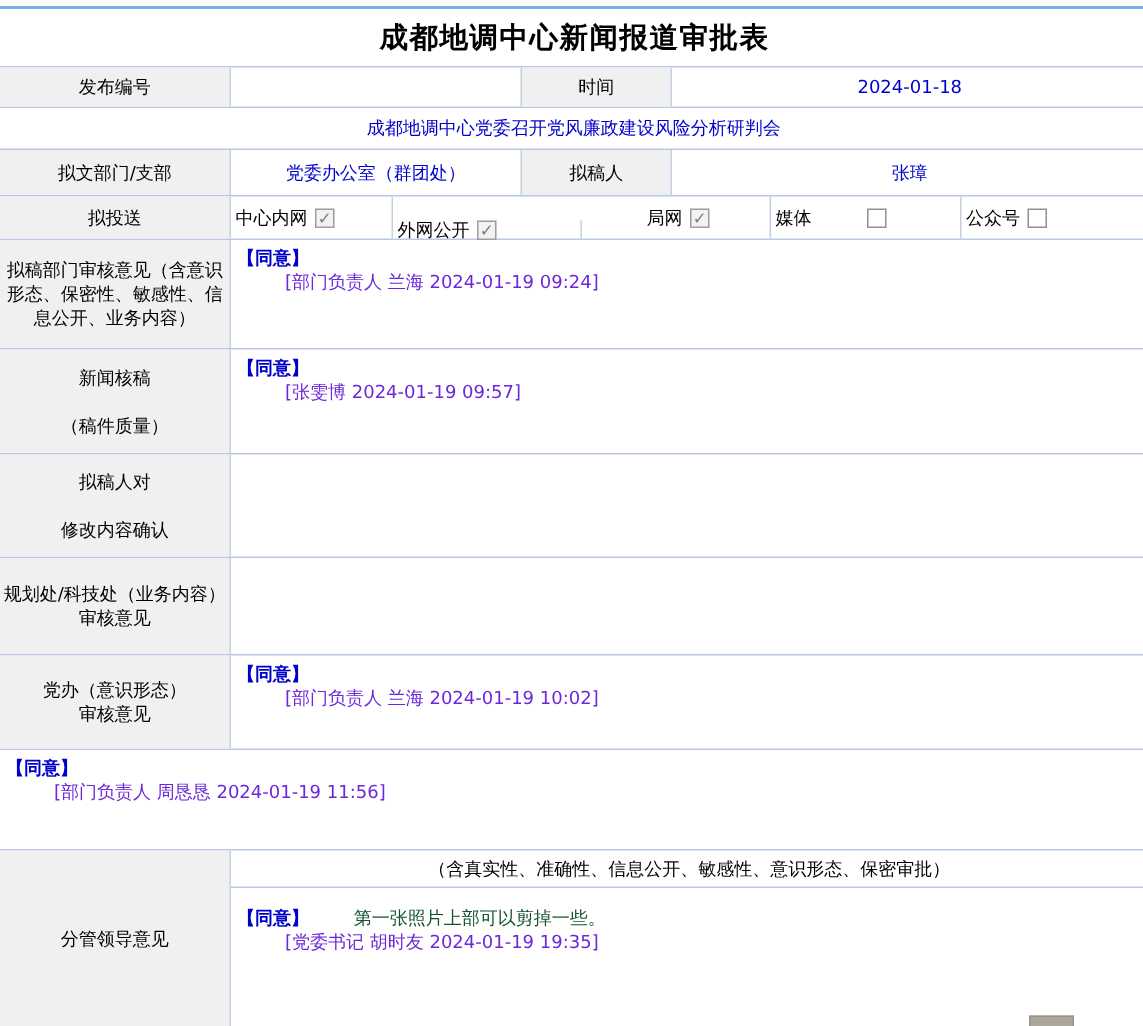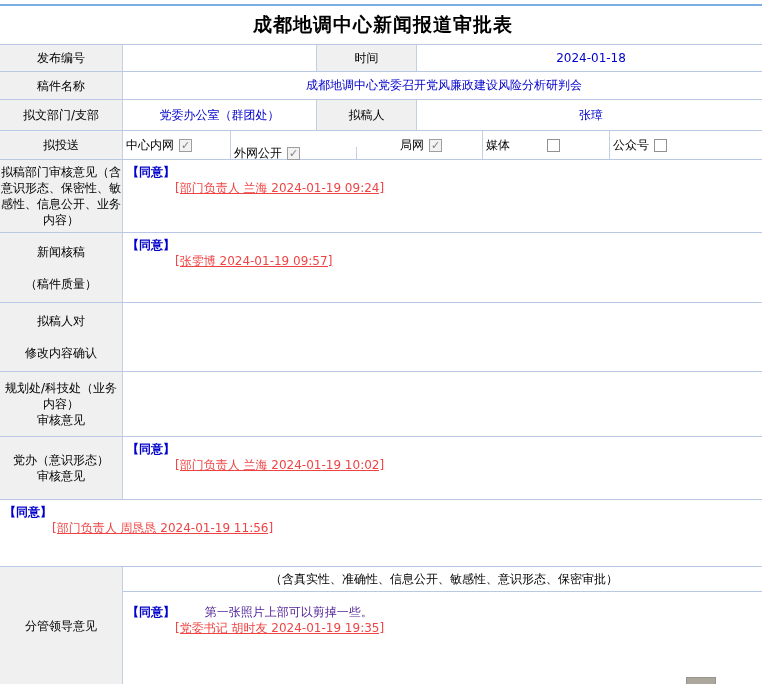--- a/index.html
+++ b/index.html
@@ -10,69 +10,68 @@
     font-family:"DejaVu Sans","Liberation Sans",sans-serif; font-size:12px;
   }
   .topline { height:6px; border-bottom:2px solid #7aafe4; border-top:4px solid #fff; }
   .tbl { width:766px; }
   .row { display:flex; border-bottom:1px solid #b9c8e4; }
   .cell { border-right:1px solid #c4cfe2; }
   .lbl {
     background:#f0f0f0; display:flex; align-items:center; justify-content:center;
     text-align:center; white-space:pre-line; line-height:16px; padding:0 1px;
   }
-  .lcol { width:123px; flex:none; }
+  .lcol { width:154px; flex:none; }
   .blue { color:#0000cc; }
   .center { display:flex; align-items:center; justify-content:center; }
   .titlerow { height:39px; display:flex; align-items:center; justify-content:center;
     border-bottom:1px solid #b9c8e4; font-weight:bold; font-size:19px; letter-spacing:1px; }
   .r1 { height:27px; } .r2 { height:28px; } .r3 { height:31px; } .r4 { height:29px; }
   .w227 { width:194px; flex:none; } .w116 { width:100px; flex:none; }
   .flex1 { flex:1; }
   .opt { display:flex; align-items:center; padding-left:3px; }
   .opt1 { width:108px; flex:none; } .opt2 { width:126px; flex:none;margin-top:16px; }
   .opt3 { width:126px; flex:none;justify-content:center; } .opt4 { width:127px; flex:none;gap:32px; }
   .cb {
     width:13px; height:13px; border:1px solid #919191; background:#fff;
     display:inline-flex; align-items:center; justify-content:center;
     font-size:11px; line-height:11px; color:#7d7d7d; margin-left:5px;
   }
   .cb.on { background:#f2f2f2; border-color:#9e9e9e; }
   .rev-content { flex:1; padding:4px 2px 0 4px; line-height:16px; }
   .approve { font-weight:bold; color:#0000cc; }
-  .sig { color:#ef4444; margin-left:48px;text-decoration:underline; }
+  .sig { color:#6d28d9; margin-left:32px; }
   .h73{height:73px;} .h70{height:70px;} .h69{height:69px;}
   .h65{height:65px;} .h63{height:63px;} .h67{height:67px;}
   .r11 { height:117px; border-bottom:none; }
   .leader-right { flex:1; display:flex; flex-direction:column; }
   .noterow { height:25px; border-bottom:1px solid #b9c8e4; display:flex;
     align-items:center; justify-content:center; }
   .leader-comment { padding:12px 2px 0 4px; line-height:16px; }
-  .comment-text { color:#4c1d95; margin-left:26px; }
+  .comment-text { color:#14532d; margin-left:26px; }
   .partial-btn { position:absolute; left:686px; top:677px; width:30px; height:10px;
     background:#aca79d; border:1px solid #98938a; }
 </style>
 </head>
 <body>
 
 <div class="topline"></div>
 
 <div class="tbl">
 
   <div class="titlerow">成都地调中心新闻报道审批表</div>
 
   <div class="row r1">
     <div class="cell lcol lbl">发布编号</div>
     <div class="cell w227 center blue"></div>
     <div class="cell w116 lbl">时间</div>
     <div class="cell flex1 center blue">2024-01-18</div>
   </div>
 
   <div class="row r2">
-    <div class="cell lcol lbl">稿件名称</div>
     <div class="cell flex1 center blue">成都地调中心党委召开党风廉政建设风险分析研判会</div>
   </div>
 
   <div class="row r3">
     <div class="cell lcol lbl">拟文部门/支部</div>
     <div class="cell w227 center blue">党委办公室（群团处）</div>
     <div class="cell w116 lbl">拟稿人</div>
     <div class="cell flex1 center blue">张璋</div>
   </div>
 

